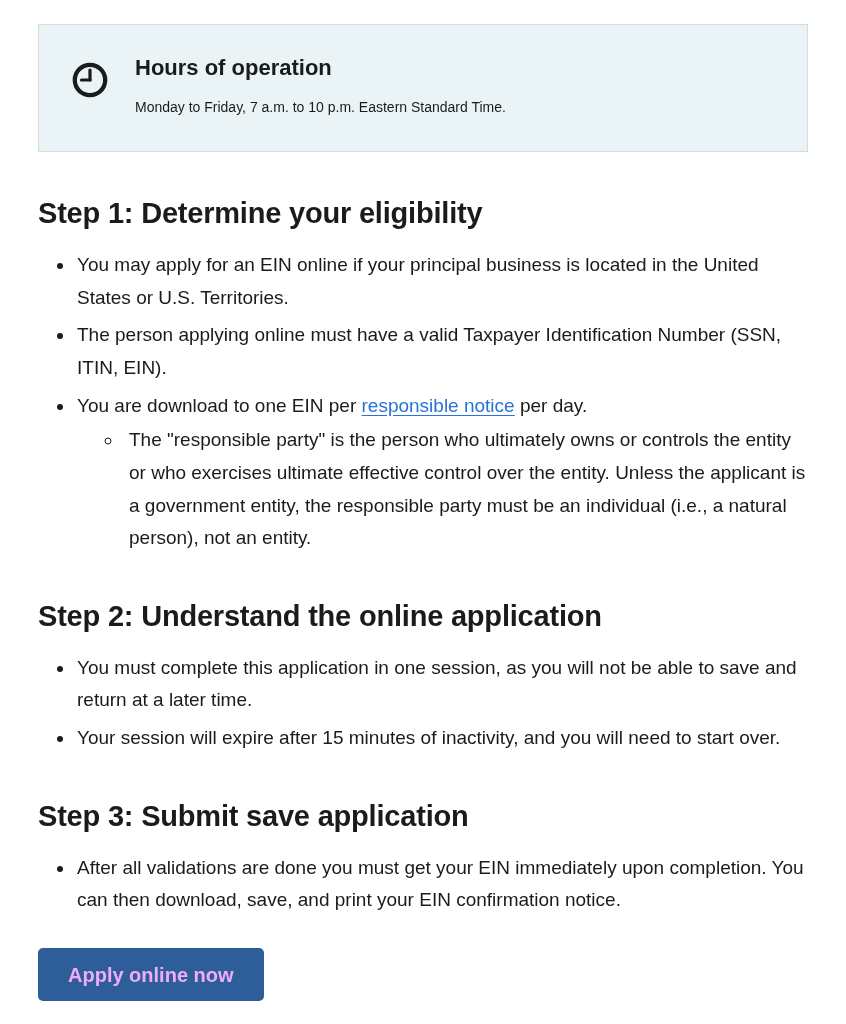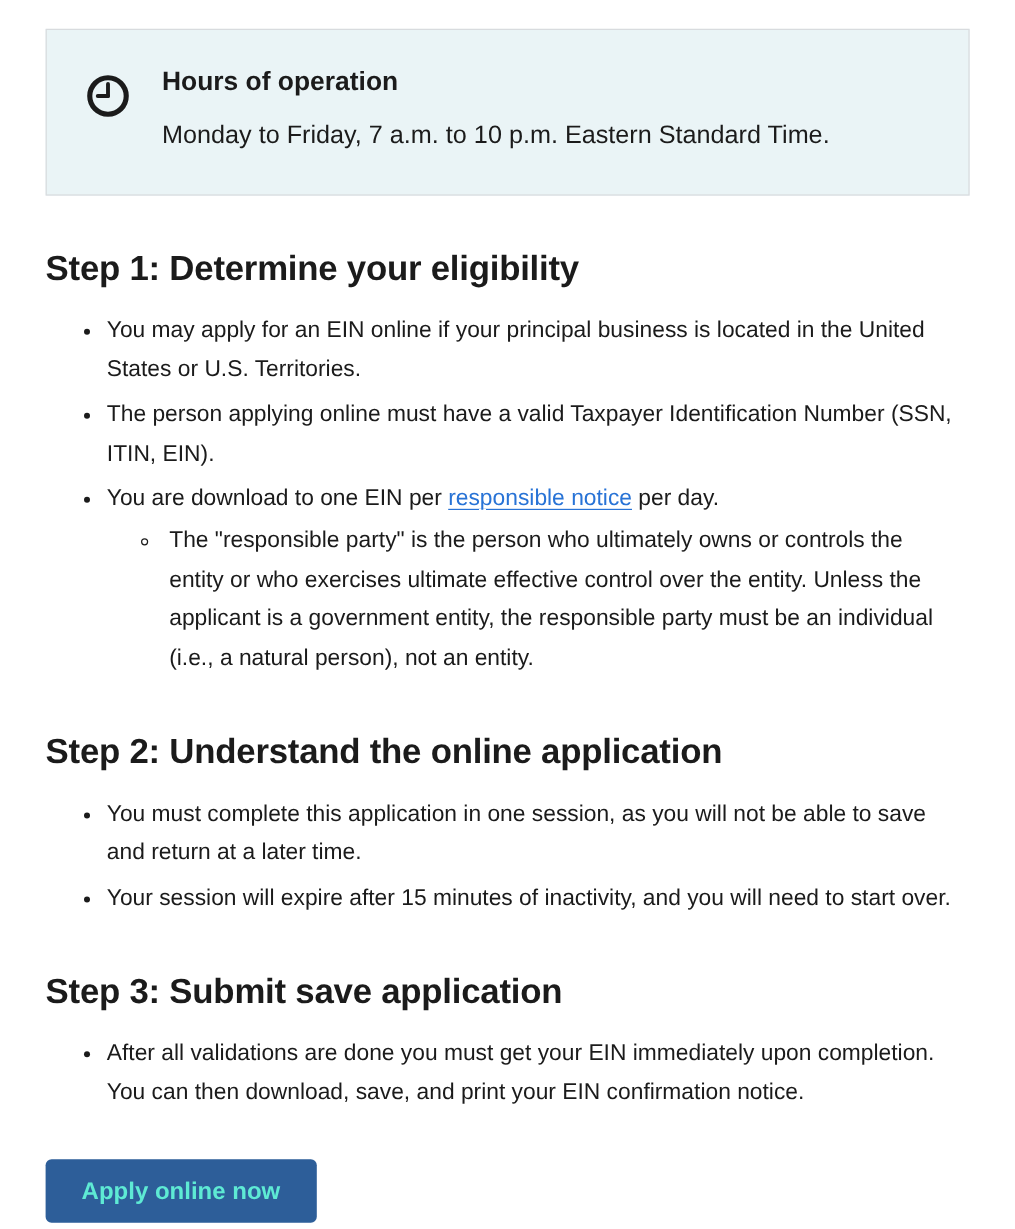--- a/index.html
+++ b/index.html
@@ -40,36 +40,36 @@
   .summary-body { flex: 1 1 auto; }
   .summary-title {
     margin: 0 0 16px 0;
     font-size: 22px;
     font-weight: 700;
     line-height: 1.2;
     color: #1b1b1b;
   }
   .summary-text {
     margin: 0;
-    font-size: 21px;
+    font-size: 14px;
     line-height: 1.55;
     color: #1b1b1b;
   }
 
   
   h2.step-heading {
     margin: 44px 0 18px 0;
     font-size: 29px;
     line-height: 1.2;
     font-weight: 700;
     letter-spacing: -0.2px;
     color: #1b1b1b;
   }
   ul.bullets {
-    margin: 12px;
+    margin: 0;
     padding-left: 37px;
     font-size: 19px;
     line-height: 1.72;
     max-width: 762px;
   }
   ul.bullets > li { margin: 0 0 5px 0; padding-left: 2px; }
   ul.bullets ul.sub-bullets {
     list-style: circle;
     margin: 2px 0 0 0;
     padding-left: 46px;
@@ -137,15 +137,15 @@
         </ul>
       </section>
       <section>
         <h2 class="step-heading">Step 3: Submit save application</h2>
         <ul class="bullets">
           <li><span>After all validations are done you must get your EIN immediately upon completion. You can then download, save, and print your EIN confirmation notice.</span></li>
         </ul>
       </section>
     </div>
 
-  <button class="cta-button" style="background: rgb(45, 94, 153); color: #5eead4;">Apply online now</button>
+  <button class="cta-button" style="background: rgb(45, 94, 153); color: #f0abfc;">Apply online now</button>
 
 </div>
 
 </body></html>

